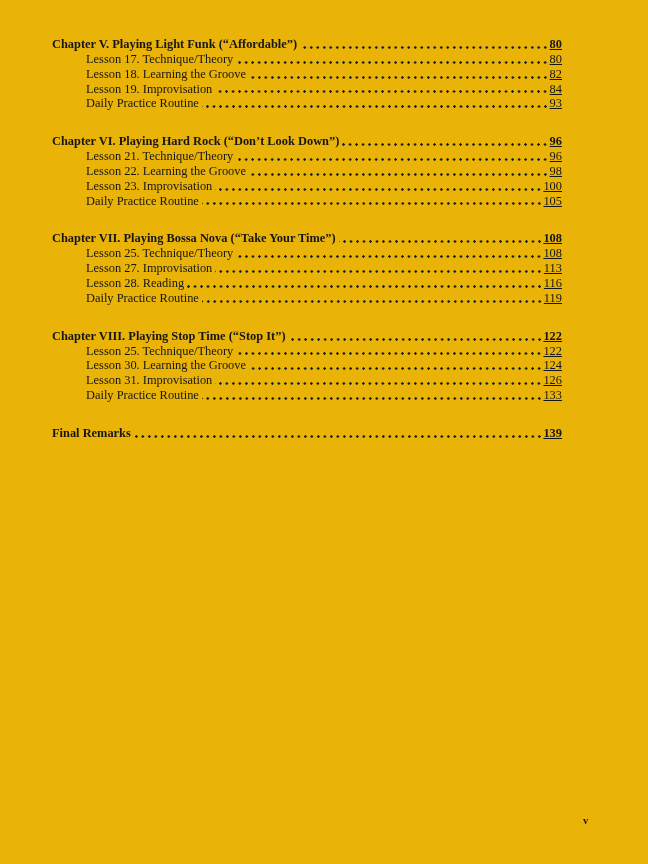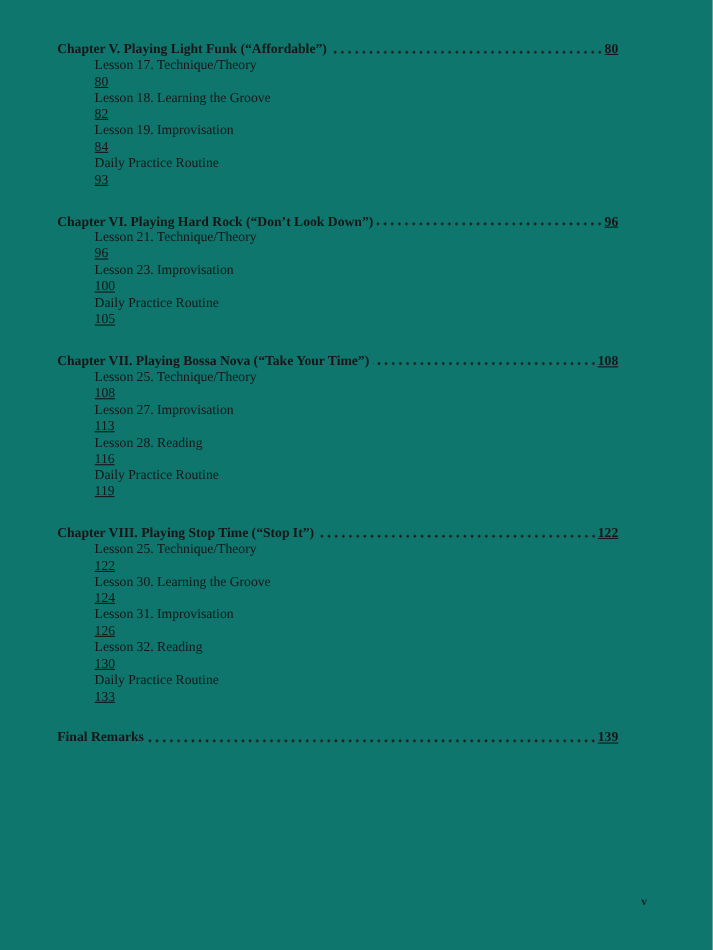--- a/index.html
+++ b/index.html
@@ -4,21 +4,21 @@
 <style>
   html, body {
     margin: 0;
     padding: 0;
     background: #ffffff;
   }
   .page {
     position: relative;
     width: 648px;
     height: 864px;
-    background: #0f766e;
+    background: #eab308;
     overflow: hidden;
     font-family: "Liberation Serif", serif;
     color: #161616;
   }
   .toc {
     position: absolute;
     left: 52px;
     top: 37px;
     width: 510px;
   }
@@ -31,21 +31,20 @@
     font-size: 12.4px;
     line-height: 14.85px;
     white-space: nowrap;
   }
   .toc-row.chapter .entry-title,
   .toc-row.chapter .entry-page {
     font-weight: bold;
   }
   .toc-row.lesson {
     padding-left: 34px;
-    flex-direction: column;
   }
   .entry-title {
     flex: 0 0 auto;
   }
   .leader {
     flex: 1 1 auto;
     align-self: stretch;
     margin: 0 1px 0 3px;
     background-image: radial-gradient(circle, #1b1b1b 1px, rgba(0,0,0,0) 1.45px);
     background-size: 6.5px 3px;
@@ -103,20 +102,25 @@
           <span class="entry-title">Chapter VI. Playing Hard Rock (“Don’t Look Down”)</span>
           <span class="leader"></span>
           <span class="entry-page">96</span>
         </div>
         <div class="toc-row lesson">
           <span class="entry-title">Lesson 21. Technique/Theory</span>
           <span class="leader"></span>
           <span class="entry-page">96</span>
         </div>
         <div class="toc-row lesson">
+          <span class="entry-title">Lesson 22. Learning the Groove</span>
+          <span class="leader"></span>
+          <span class="entry-page">98</span>
+        </div>
+        <div class="toc-row lesson">
           <span class="entry-title">Lesson 23. Improvisation</span>
           <span class="leader"></span>
           <span class="entry-page">100</span>
         </div>
         <div class="toc-row lesson">
           <span class="entry-title">Daily Practice Routine</span>
           <span class="leader"></span>
           <span class="entry-page">105</span>
         </div>
       </div>
@@ -162,25 +166,20 @@
           <span class="entry-title">Lesson 30. Learning the Groove</span>
           <span class="leader"></span>
           <span class="entry-page">124</span>
         </div>
         <div class="toc-row lesson">
           <span class="entry-title">Lesson 31. Improvisation</span>
           <span class="leader"></span>
           <span class="entry-page">126</span>
         </div>
         <div class="toc-row lesson">
-          <span class="entry-title">Lesson 32. Reading</span>
-          <span class="leader"></span>
-          <span class="entry-page">130</span>
-        </div>
-        <div class="toc-row lesson">
           <span class="entry-title">Daily Practice Routine</span>
           <span class="leader"></span>
           <span class="entry-page">133</span>
         </div>
       </div>
       <div class="toc-section">
         <div class="toc-row chapter">
           <span class="entry-title">Final Remarks</span>
           <span class="leader"></span>
           <span class="entry-page">139</span>

